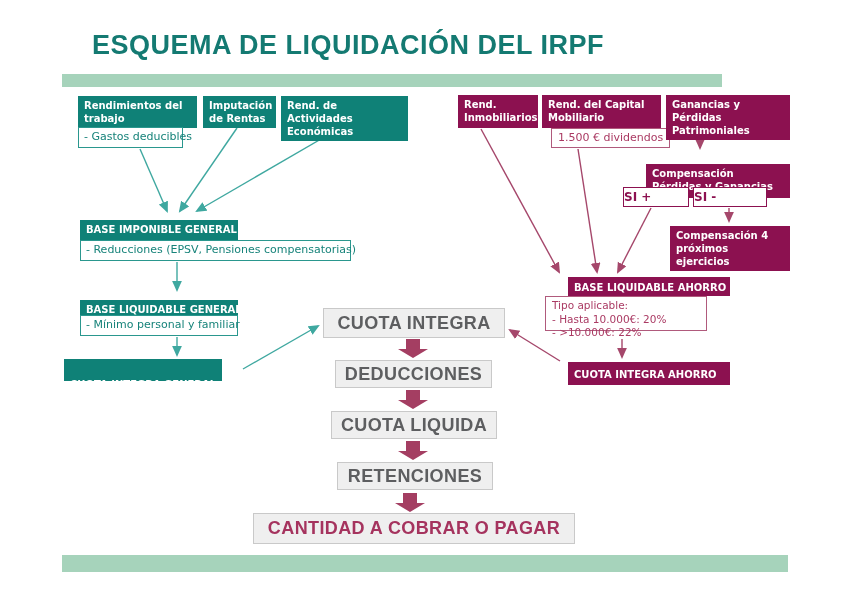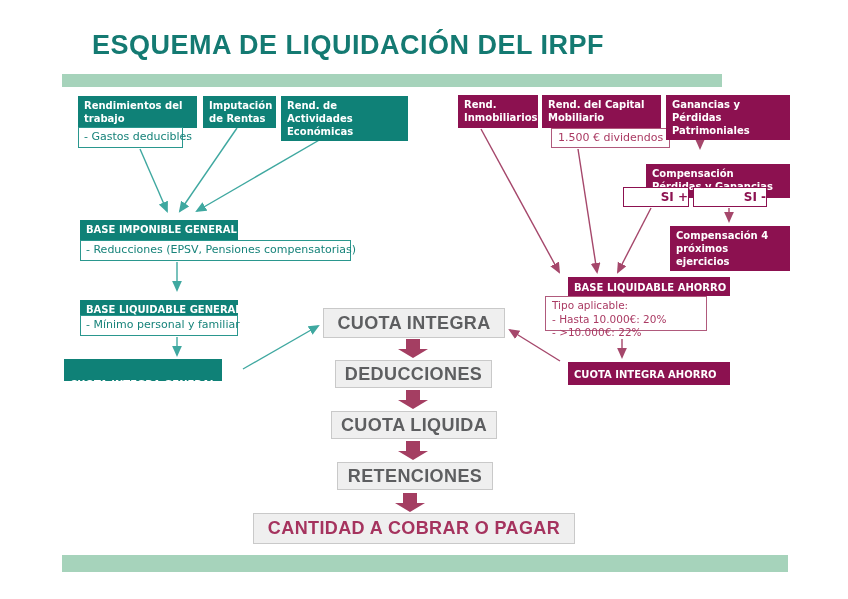--- a/index.html
+++ b/index.html
@@ -25,21 +25,21 @@
   .maroon-head {
     background:#8c1150; color:#ffffff; font-weight:bold; font-size:10px;
     line-height:1.3; padding:3px 6px;margin-left:23px;
   }
   .maroon-sub {
     background:#ffffff; border:1px solid #b05a7c; color:#aa3a63;
     font-size:11px; line-height:1.3; padding:2px 6px; white-space:nowrap;
   }
   .si {
     background:#ffffff; border:1px solid #8c1150; color:#8c1150;
-    font-weight:bold; font-size:12px; text-align:right; padding-top:2px;
+    font-weight:bold; font-size:12px; text-align:left; padding-top:2px;
   }
   .gray {
     background:#efefef; border:1px solid #c9c9c9; color:#5d5e60;
     font-family:"Liberation Sans", sans-serif; font-weight:bold; font-size:18px;
     text-align:center; display:flex; align-items:center; justify-content:center;
     letter-spacing:0.4px; white-space:nowrap;
   }
   .gray.cantidad-text { color:#a5335e; }
   svg.overlay { position:absolute; left:0; top:0; pointer-events:none; }
 </style>

